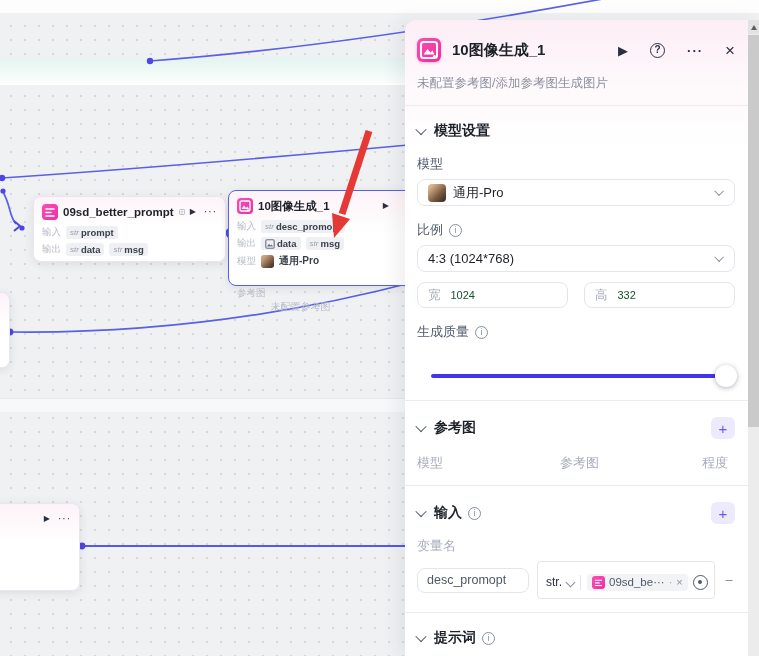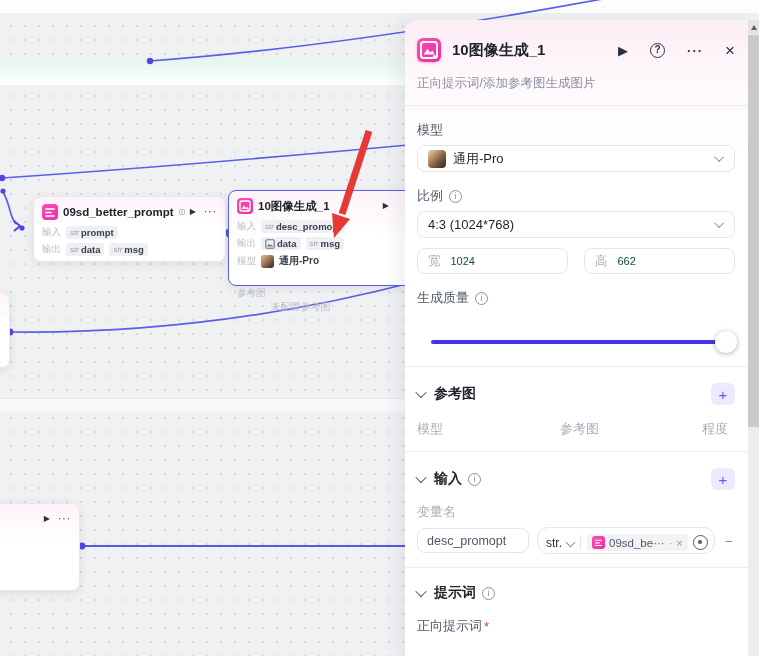--- a/index.html
+++ b/index.html
@@ -100,21 +100,21 @@
     background:#fff; box-shadow:0 1px 5px rgba(30,30,60,.35); cursor:pointer; }
 
   .cols { display:flex; margin-top:15px; }
   .cols span { font-size:13px; color:#a8adba; }
   .c1 { width:143px; } .c2 { flex:1; } .c3 { width:40px; text-align:center; }
 
   .in-row { display:flex; align-items:center; gap:8px; margin-top:6px; }
   .name-input { width:112px; height:25px; border:1px solid #e5e6eb; border-radius:8px;
     font-size:12.5px; color:#4e5969; padding:0 9px; outline:none; background:#fff;
     font-family:"Liberation Sans","DejaVu Sans",sans-serif; }
-  .val-ctrl { flex:1; height:27px; border:1px solid #e5e6eb; border-radius:11px; background:#fff;
+  .val-ctrl { flex:1; height:38px; border:1px solid #e5e6eb; border-radius:4px; background:#fff;
     display:flex; align-items:center; padding:4px 5px 0 8px; min-width:0; }
   .vtype { font-size:12px; color:#2b3040; display:flex; align-items:center; gap:5px; flex:0 0 auto; }
   .vdiv { width:1px; height:15px; background:#e5e6eb; margin:0 6px; }
   .ref-tag { display:flex; align-items:center; gap:4px; background:#f2f3f5; border-radius:4px;
     padding:2px 5px; min-width:0; }
   .ref-ic { width:13px; height:13px; border-radius:3px; flex:0 0 auto;
     background:linear-gradient(135deg,#fb4fb4,#ef2da2); position:relative; }
   .ref-ic svg { position:absolute; inset:2px; }
   .ref-txt { font-size:11.5px; color:#4e5969; white-space:nowrap; overflow:hidden; }
   .ref-dot { font-size:11px; color:#9aa0ab; }
@@ -279,23 +279,27 @@
       </span>
       <span class="p-title">10图像生成_1</span>
       <span class="p-acts">
         <span class="a a-play">▶</span>
         <span class="a a-help">?</span>
         <span class="a a-more">···</span>
         <span class="a a-close">×</span>
       </span>
     </div>
 
-    <div class="p-sub">正向提示词/添加参考图生成图片</div>
+    <div class="p-sub">未配置参考图/添加参考图生成图片</div>
     <div class="divider"></div>
 
+    <div class="sec-head">
+      <span class="chev"></span>
+      <span class="sec-title">模型设置</span>
+    </div>
 
     <div class="fld-label">模型</div>
     <div class="select">
       <span class="ava"></span>
       <span class="val">通用-Pro</span>
       <span class="sel-chev"></span>
     </div>
 
     <div class="fld-label">
       <span>比例</span>
@@ -306,21 +310,21 @@
       <span class="sel-chev"></span>
     </div>
 
     <div class="wh-row">
       <div class="wh-box">
         <span class="pre">宽</span>
         <span class="num">1024</span>
       </div>
       <div class="wh-box">
         <span class="pre">高</span>
-        <span class="num">662</span>
+        <span class="num">332</span>
       </div>
     </div>
 
     <div class="fld-label">
       <span>生成质量</span>
       <span class="info-ic">i</span>
     </div>
     <div class="slider">
       <div class="sl-track"></div>
       <div class="sl-handle"></div>

